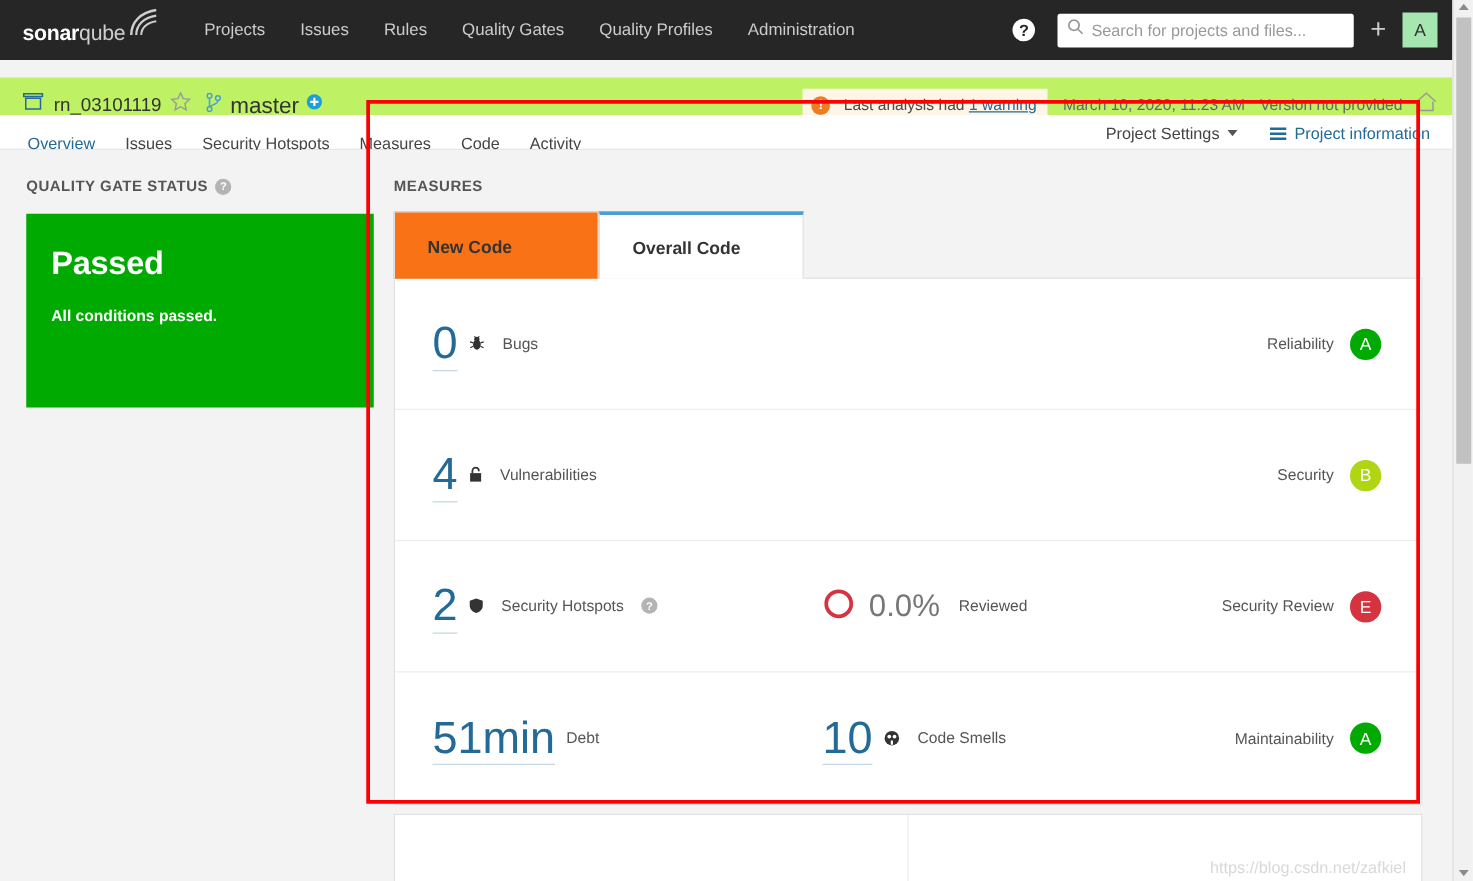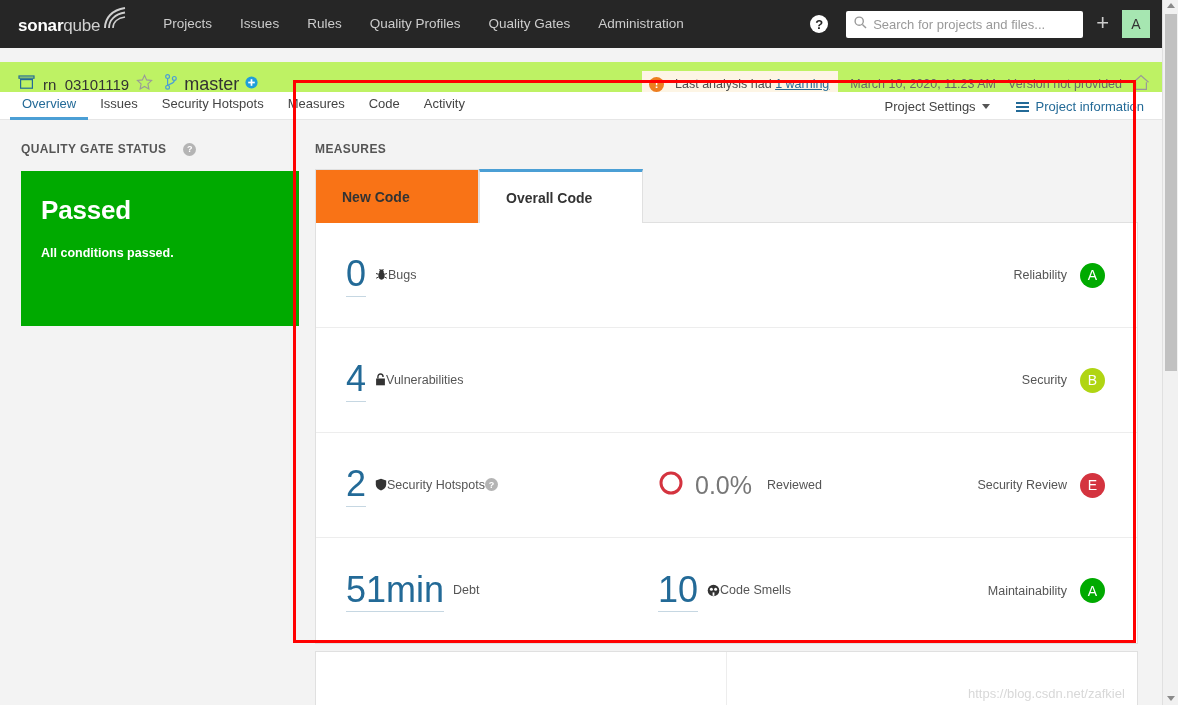--- a/index.html
+++ b/index.html
@@ -101,21 +101,21 @@
   .tabsbar {
     position: absolute; top: 92px; left: 0;
     width: 1162px; height: 28px;
     background: #fff; border-bottom: 1px solid #e6e6e6;
     display: flex; align-items: flex-end;
   }
   .tab {
     font-size: 13px; color: #444; padding: 0 12px 6px 12px;
     cursor: pointer; white-space: nowrap;
     border-bottom: 3px solid transparent;
-    position: relative; top: 1px; margin-top: 43px;
+    position: relative; top: 12px; margin-top: 43px;
   }
   .tab:first-child { margin-left: 10px; }
   .tab.active { color: #236a97; border-bottom-color: #4b9fd5; }
   .tabsbar-right {
     margin-left: auto; display: flex; align-items: center;
     padding-right: 18px; padding-bottom: 5px;
   }
   .proj-settings { font-size: 13px; color: #444; cursor: pointer; display: flex; align-items: center; gap: 6px; }
   .caret-down {
     width: 0; height: 0; border-left: 4px solid transparent;
@@ -129,21 +129,21 @@
   .list-icon i { display: block; width: 13px; height: 2px; background: #236a97; }
 
   
   .content { position: absolute; top: 120px; left: 0; width: 1162px; bottom: 0; background: #f3f3f3; }
 
   
   .left-col { position: absolute; left: 21px; top: 22px; width: 278px; }
   .section-title {
     font-size: 12px; font-weight: bold; color: #555;
     letter-spacing: 0.4px; margin-bottom: 15px;
-    display: flex; align-items: center; gap: 17px;
+    display: flex; align-items: center; gap: 6px;
   }
   .help-dot {
     width: 13px; height: 13px; border-radius: 50%;
     background: #b4b4b4; color: #fff; font-size: 9px;
     font-weight: bold; display: flex; align-items: center;
     justify-content: center; cursor: pointer;
   }
   .qg-card {
     background: #00aa00; height: 155px; padding: 24px 20px;
     color: #fff;
@@ -185,21 +185,21 @@
   .meas-row:last-child { border-bottom: none; }
   .meas-item { display: flex; align-items: center; }
   .big-num {
     color: #236a97; font-weight: 300; cursor: pointer;
     border-bottom: 1px solid #c6d7e2; line-height: 1.15;
     padding-bottom: 1px;
   }
   .big-num.s36 { font-size: 36px; }
   .meas-label {
     font-size: 12.5px; color: #555; margin-left: 9px;
-    display: flex; align-items: center; gap: 0;
+    display: flex; align-items: center; gap: 14px;
   }
   .meas-icon { display: inline-flex; align-items: center; flex: none; }
   .col2 { position: absolute; left: 342px; display: flex; align-items: center; }
   .pct-val { font-size: 25px; color: #777; font-weight: 300; margin-left: 11px; }
   .pct-label { font-size: 12.5px; color: #555; margin-left: 15px; }
   .rating-wrap {
     margin-left: auto; display: flex; align-items: center; gap: 13px;
   }
   .rating-name { font-size: 12.5px; color: #555; }
   .rating-badge {
@@ -272,22 +272,22 @@
           <path d="M8 21 C8 13 14 7 24 5.5" stroke="#cfcfcf" stroke-width="1.8" fill="none"></path>
           <path d="M12 21 C12 15 17 11 24 10" stroke="#cfcfcf" stroke-width="1.6" fill="none"></path>
         </svg>
       </span>
     </div>
 
     <div class="nav-links">
       <div class="nav-link">Projects</div>
       <div class="nav-link">Issues</div>
       <div class="nav-link">Rules</div>
+      <div class="nav-link">Quality Gates</div>
       <div class="nav-link">Quality Profiles</div>
-      <div class="nav-link">Quality Gates</div>
       <div class="nav-link">Administration</div>
     </div>
 
     <div class="nav-right">
       <div class="help-icon">?</div>
       <div class="search-box">
         <span class="mag">
           <svg width="13" height="13" viewBox="0 0 13 13">
             <circle cx="5.2" cy="5.2" r="4.1" stroke="#999" stroke-width="1.4" fill="none"></circle>
             <line x1="8.4" y1="8.4" x2="12" y2="12" stroke="#999" stroke-width="1.4"></line>

